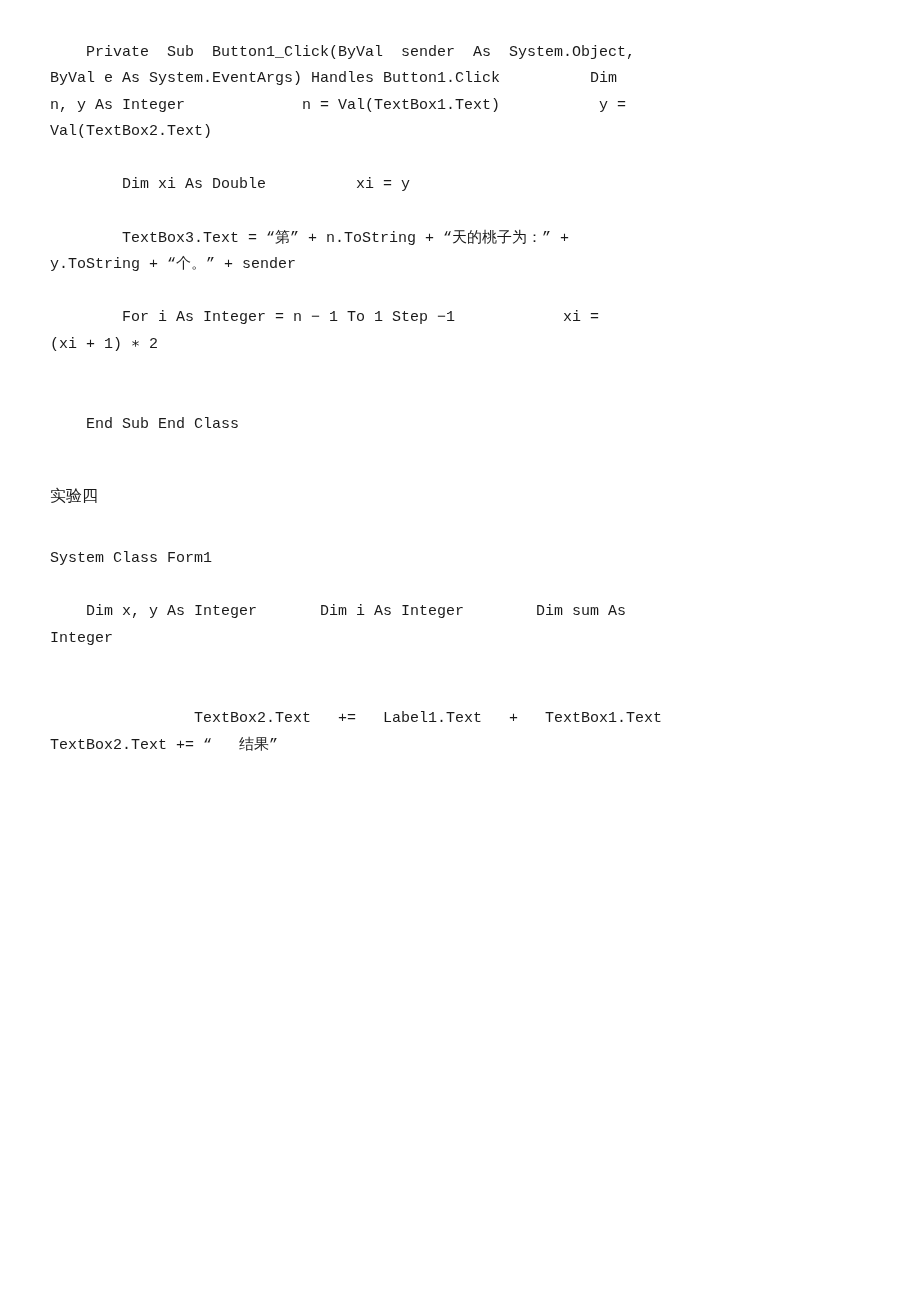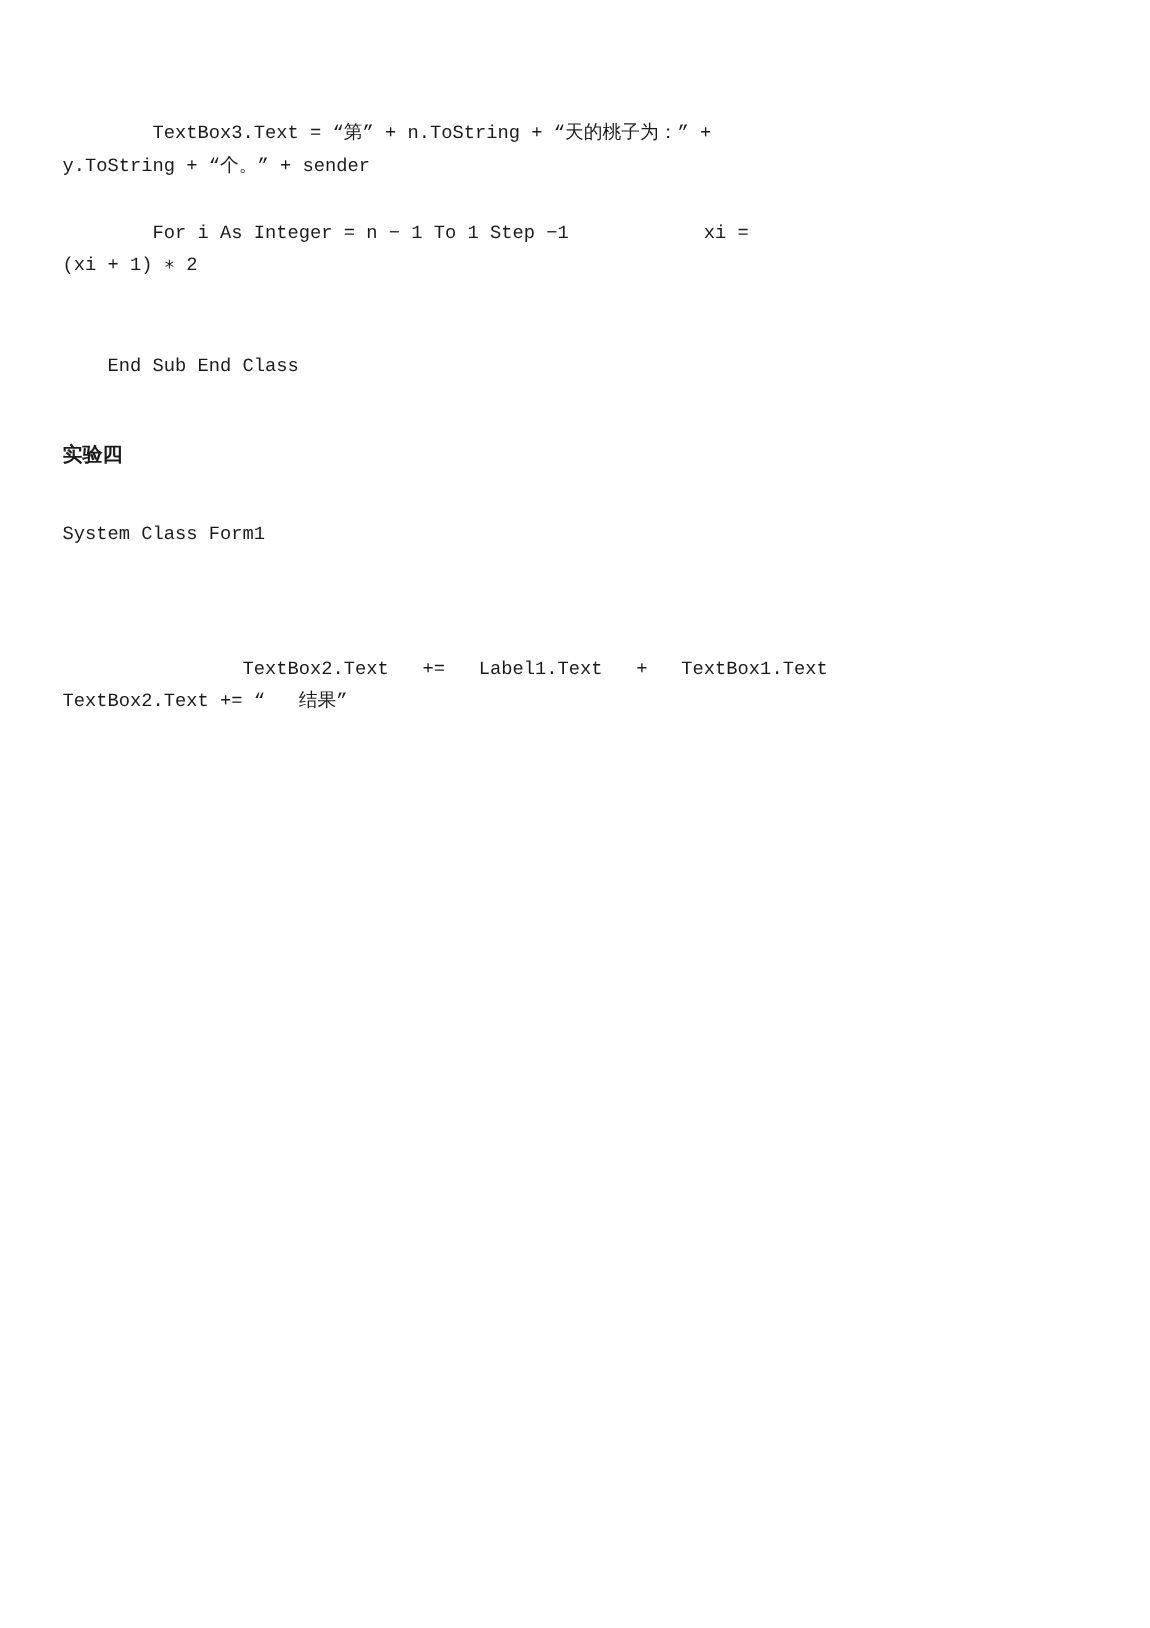--- a/index.html
+++ b/index.html
@@ -24,34 +24,39 @@
       word-wrap: break-word;
       font-family: 'Courier New', Courier, monospace;
       font-size: 15px;
       line-height: 1.75;
       color: #1a1a1a;
     }
 
     .section-title {
       font-family: 'Courier New', Courier, monospace;
       font-size: 16px;
-      font-weight: bold;
+      font-weight: normal;
       margin-top: 18px;
       margin-bottom: 8px;
       color: #1a1a1a;
     }
   </style>
 </head>
 <body>
 
 <div>
 
+  <div class="code-block">    Private  Sub  Button1_Click(ByVal  sender  As  System.Object,
+ByVal e As System.EventArgs) Handles Button1.Click          Dim
+n, y As Integer             n = Val(TextBox1.Text)           y =
+Val(TextBox2.Text)</div>
 
   <br>
 
+  <div class="code-block">        Dim xi As Double          xi = y</div>
 
   <br>
 
   <div class="code-block">        TextBox3.Text = “第” + n.ToString + “天的桃子为：” +
 y.ToString + “个。” + sender</div>
 
   <br>
 
   <div class="code-block">        For i As Integer = n − 1 To 1 Step −1            xi =
 (xi + 1) ∗ 2</div>
@@ -66,20 +71,22 @@
   <br>
 
   <div class="section-title">实验四</div>
 
   <br>
 
   <div class="code-block">System Class Form1</div>
 
   <br>
 
+  <div class="code-block">    Dim x, y As Integer       Dim i As Integer        Dim sum As
+Integer</div>
 
   <br>
 
 
   <br>
 
   <div class="code-block">                TextBox2.Text   +=   Label1.Text   +   TextBox1.Text
 TextBox2.Text += “   结果”</div>
 
   <br>

